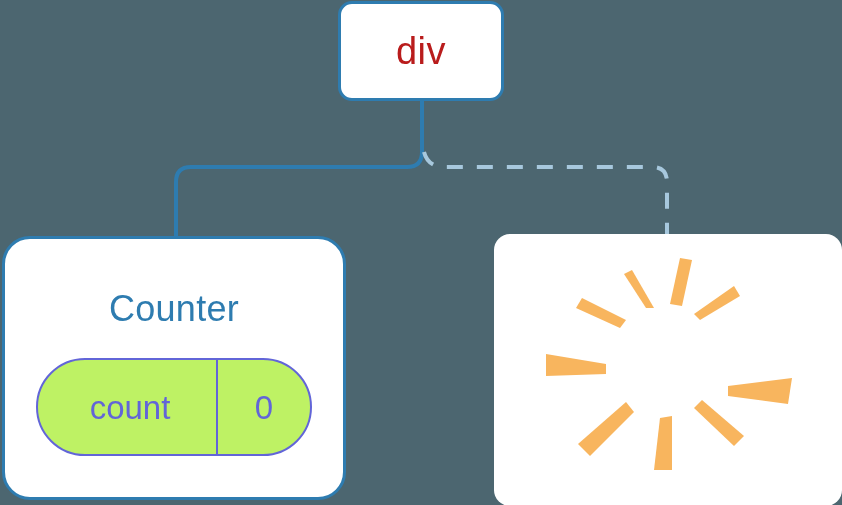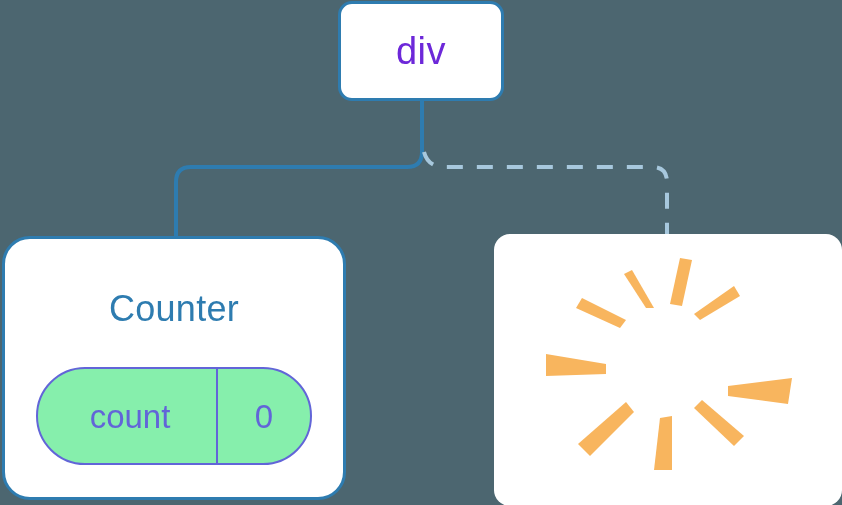--- a/index.html
+++ b/index.html
@@ -43,21 +43,21 @@
     left: 338px;
     top: 1px;
     width: 166px;
     height: 100px;
     border-radius: 14px;
     display: flex;
     align-items: center;
     justify-content: center;
   }
   #node-div .node-title {
-    color: #6d28d9;
+    color: #b91c1c;
     font-size: 38px;
     line-height: 1;
     letter-spacing: 0.5px;
   }
 
   
   #node-counter {
     left: 2px;
     top: 236px;
     width: 344px;
@@ -70,28 +70,28 @@
   #node-counter .node-title {
     color: #2e7cb0;
     font-size: 36px;
     line-height: 1;
     letter-spacing: 0.3px;
     margin-top: 52px;
   }
 
   
   .state-pill {
-    margin-top: 40px;
+    margin-top: 31px;
     height: 98px;
     display: flex;
     align-items: stretch;
     border: 2px solid #6265d8;
     border-radius: 500px;
     box-sizing: border-box;
-    background: #86efac;
+    background: #bef264;
   }
   .state-pill .pill-key,
   .state-pill .pill-value {
     display: flex;
     align-items: center;
     justify-content: center;
     color: #6265d8;
     font-size: 33px;
     line-height: 1;
   }

